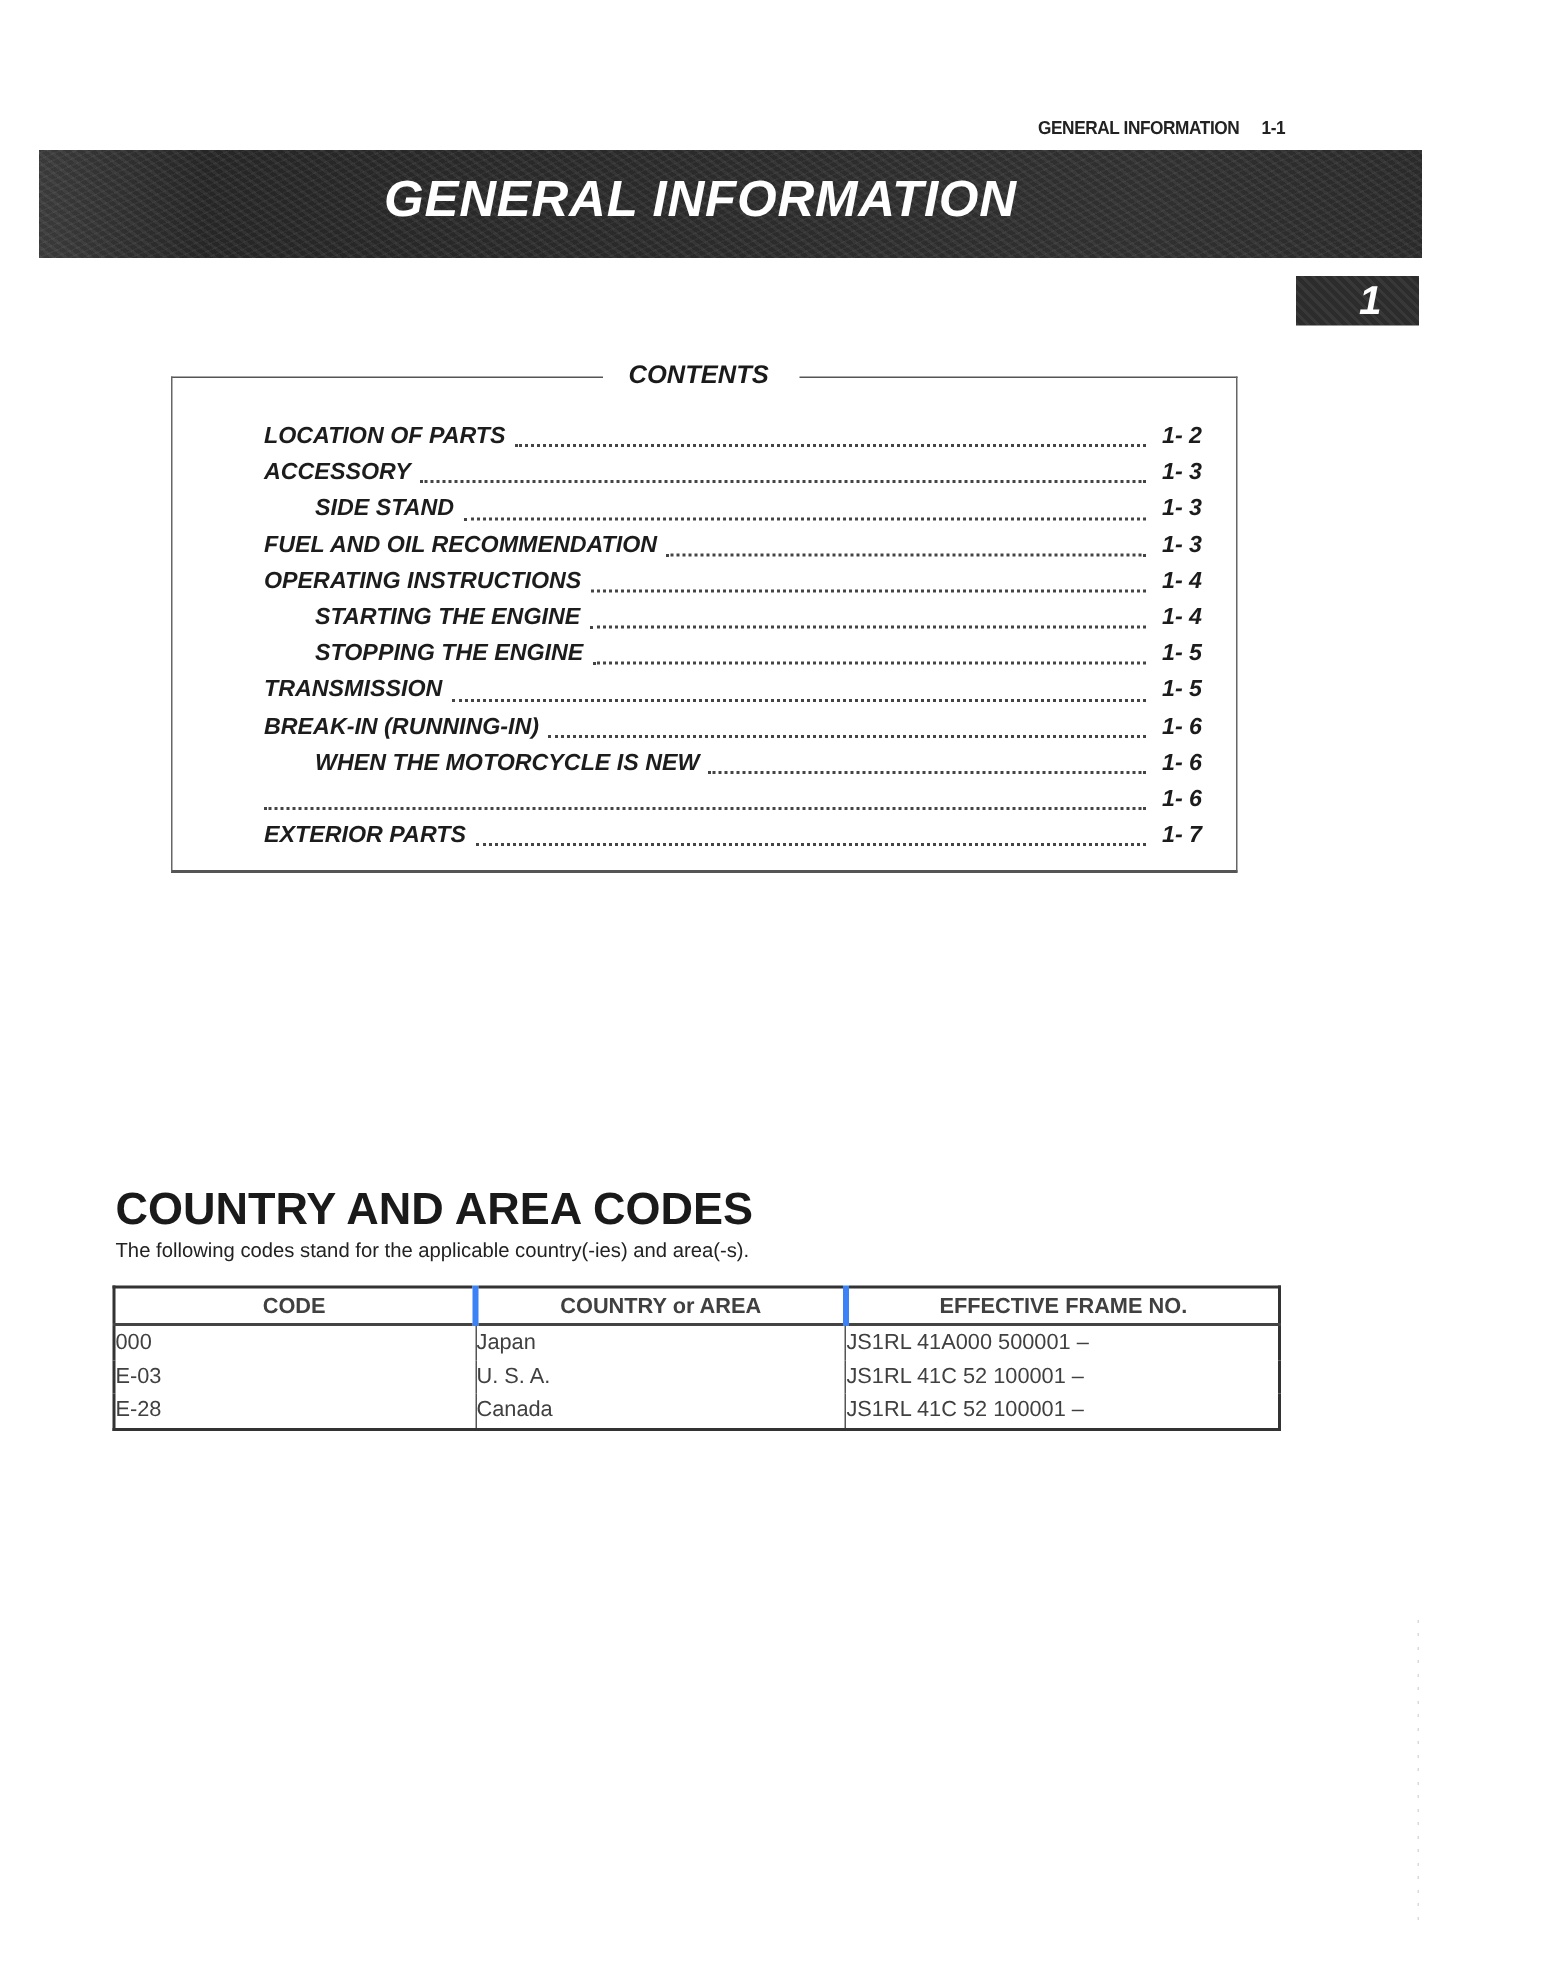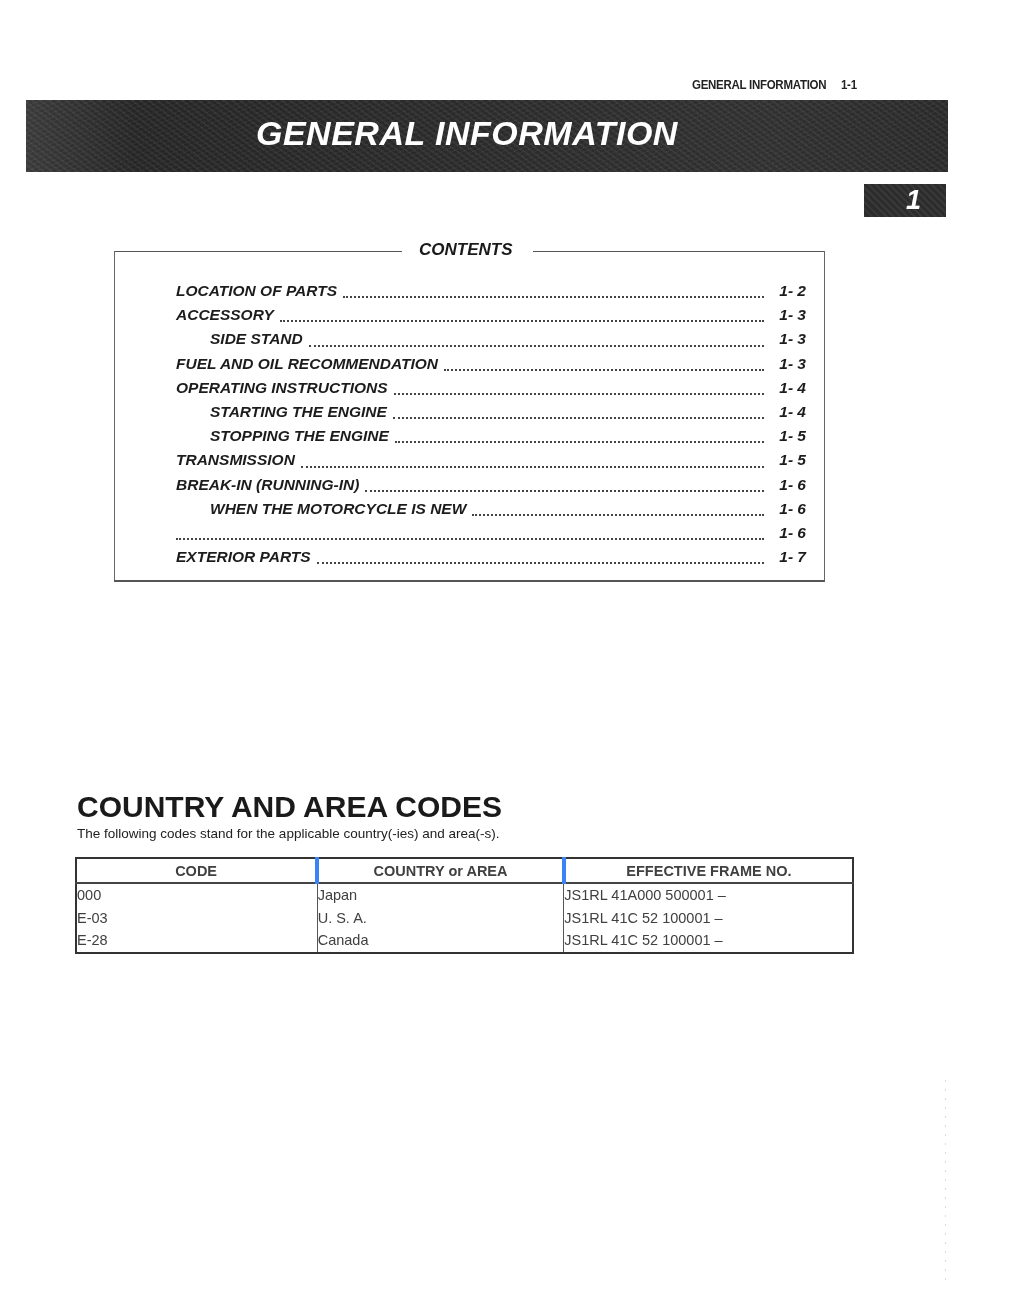--- a/index.html
+++ b/index.html
@@ -144,21 +144,21 @@
       height: 0;
       margin-bottom: 3px;
       margin-right: 6px;
       align-self: flex-end;
       position: relative;
       top: -5px;
     }
     .toc-page {
       flex: 0 0 auto;
       width: 36px;
-      text-align: right;
+      text-align: center;
       letter-spacing: 0;
     }
     .section-heading {
       position: absolute;
       top: 790px;
       left: 77px;
       font-size: 30px;
       font-weight: bold;
       color: #1a1a1a;
       white-space: nowrap;

